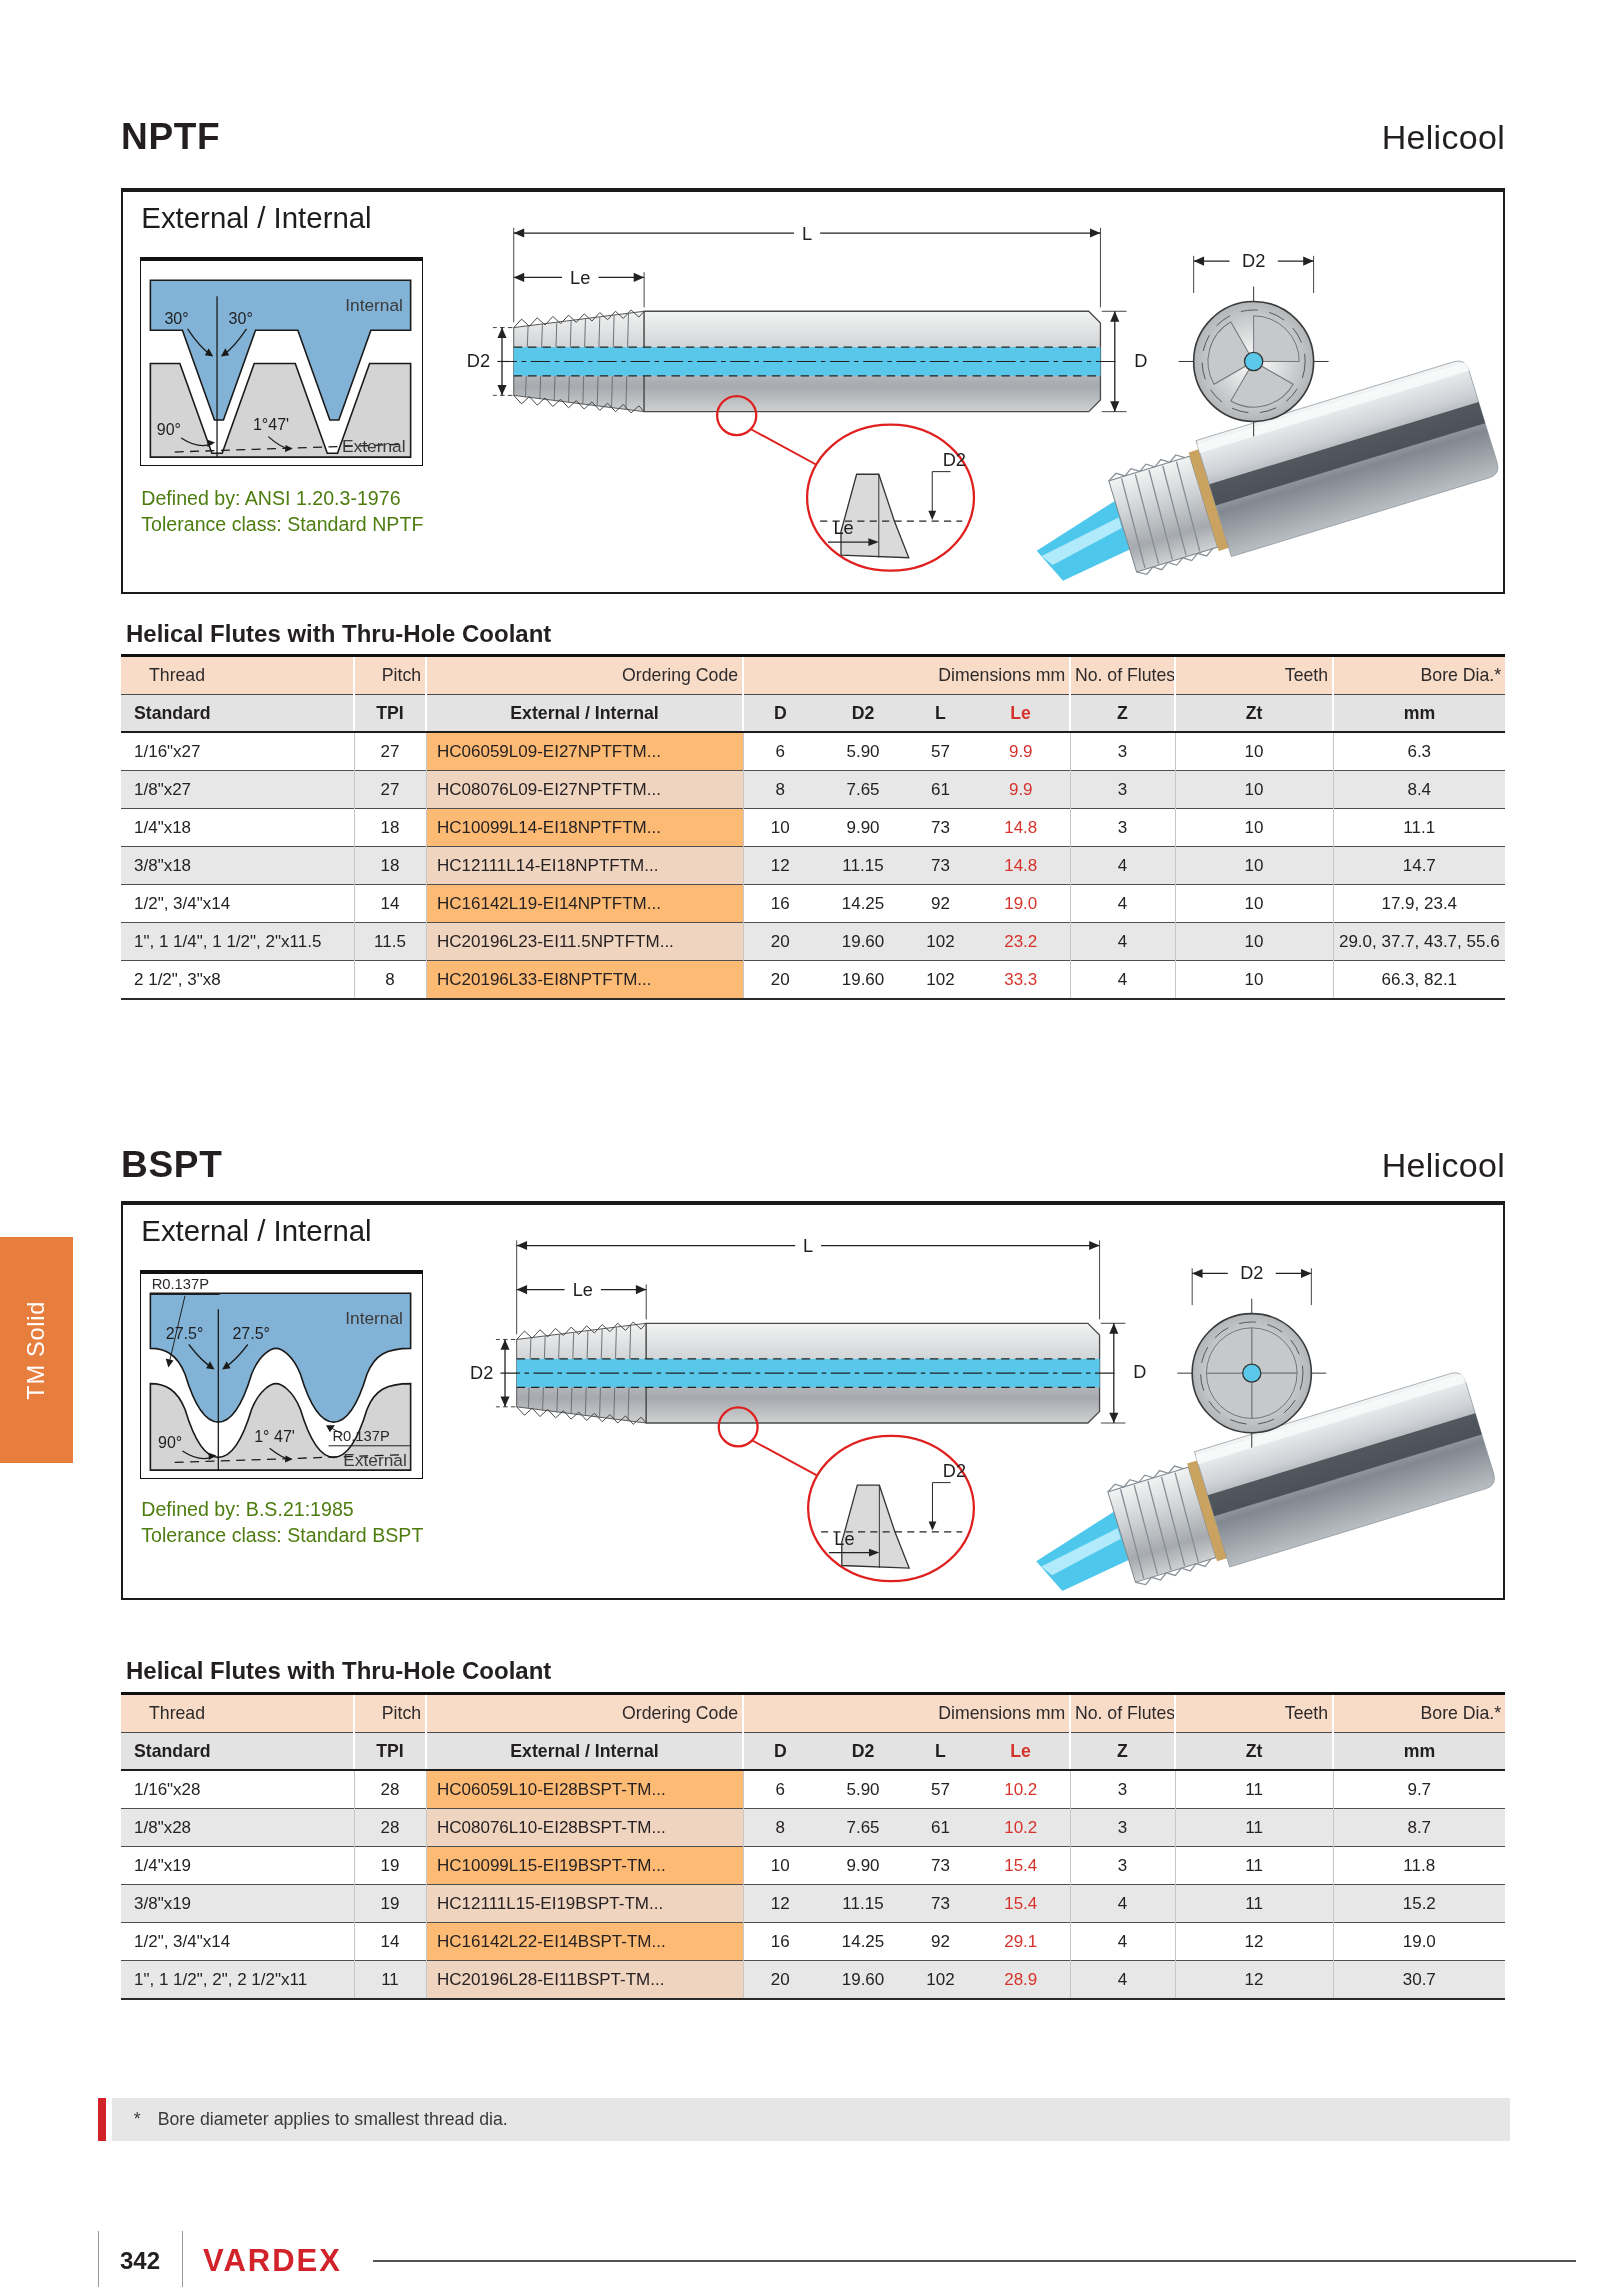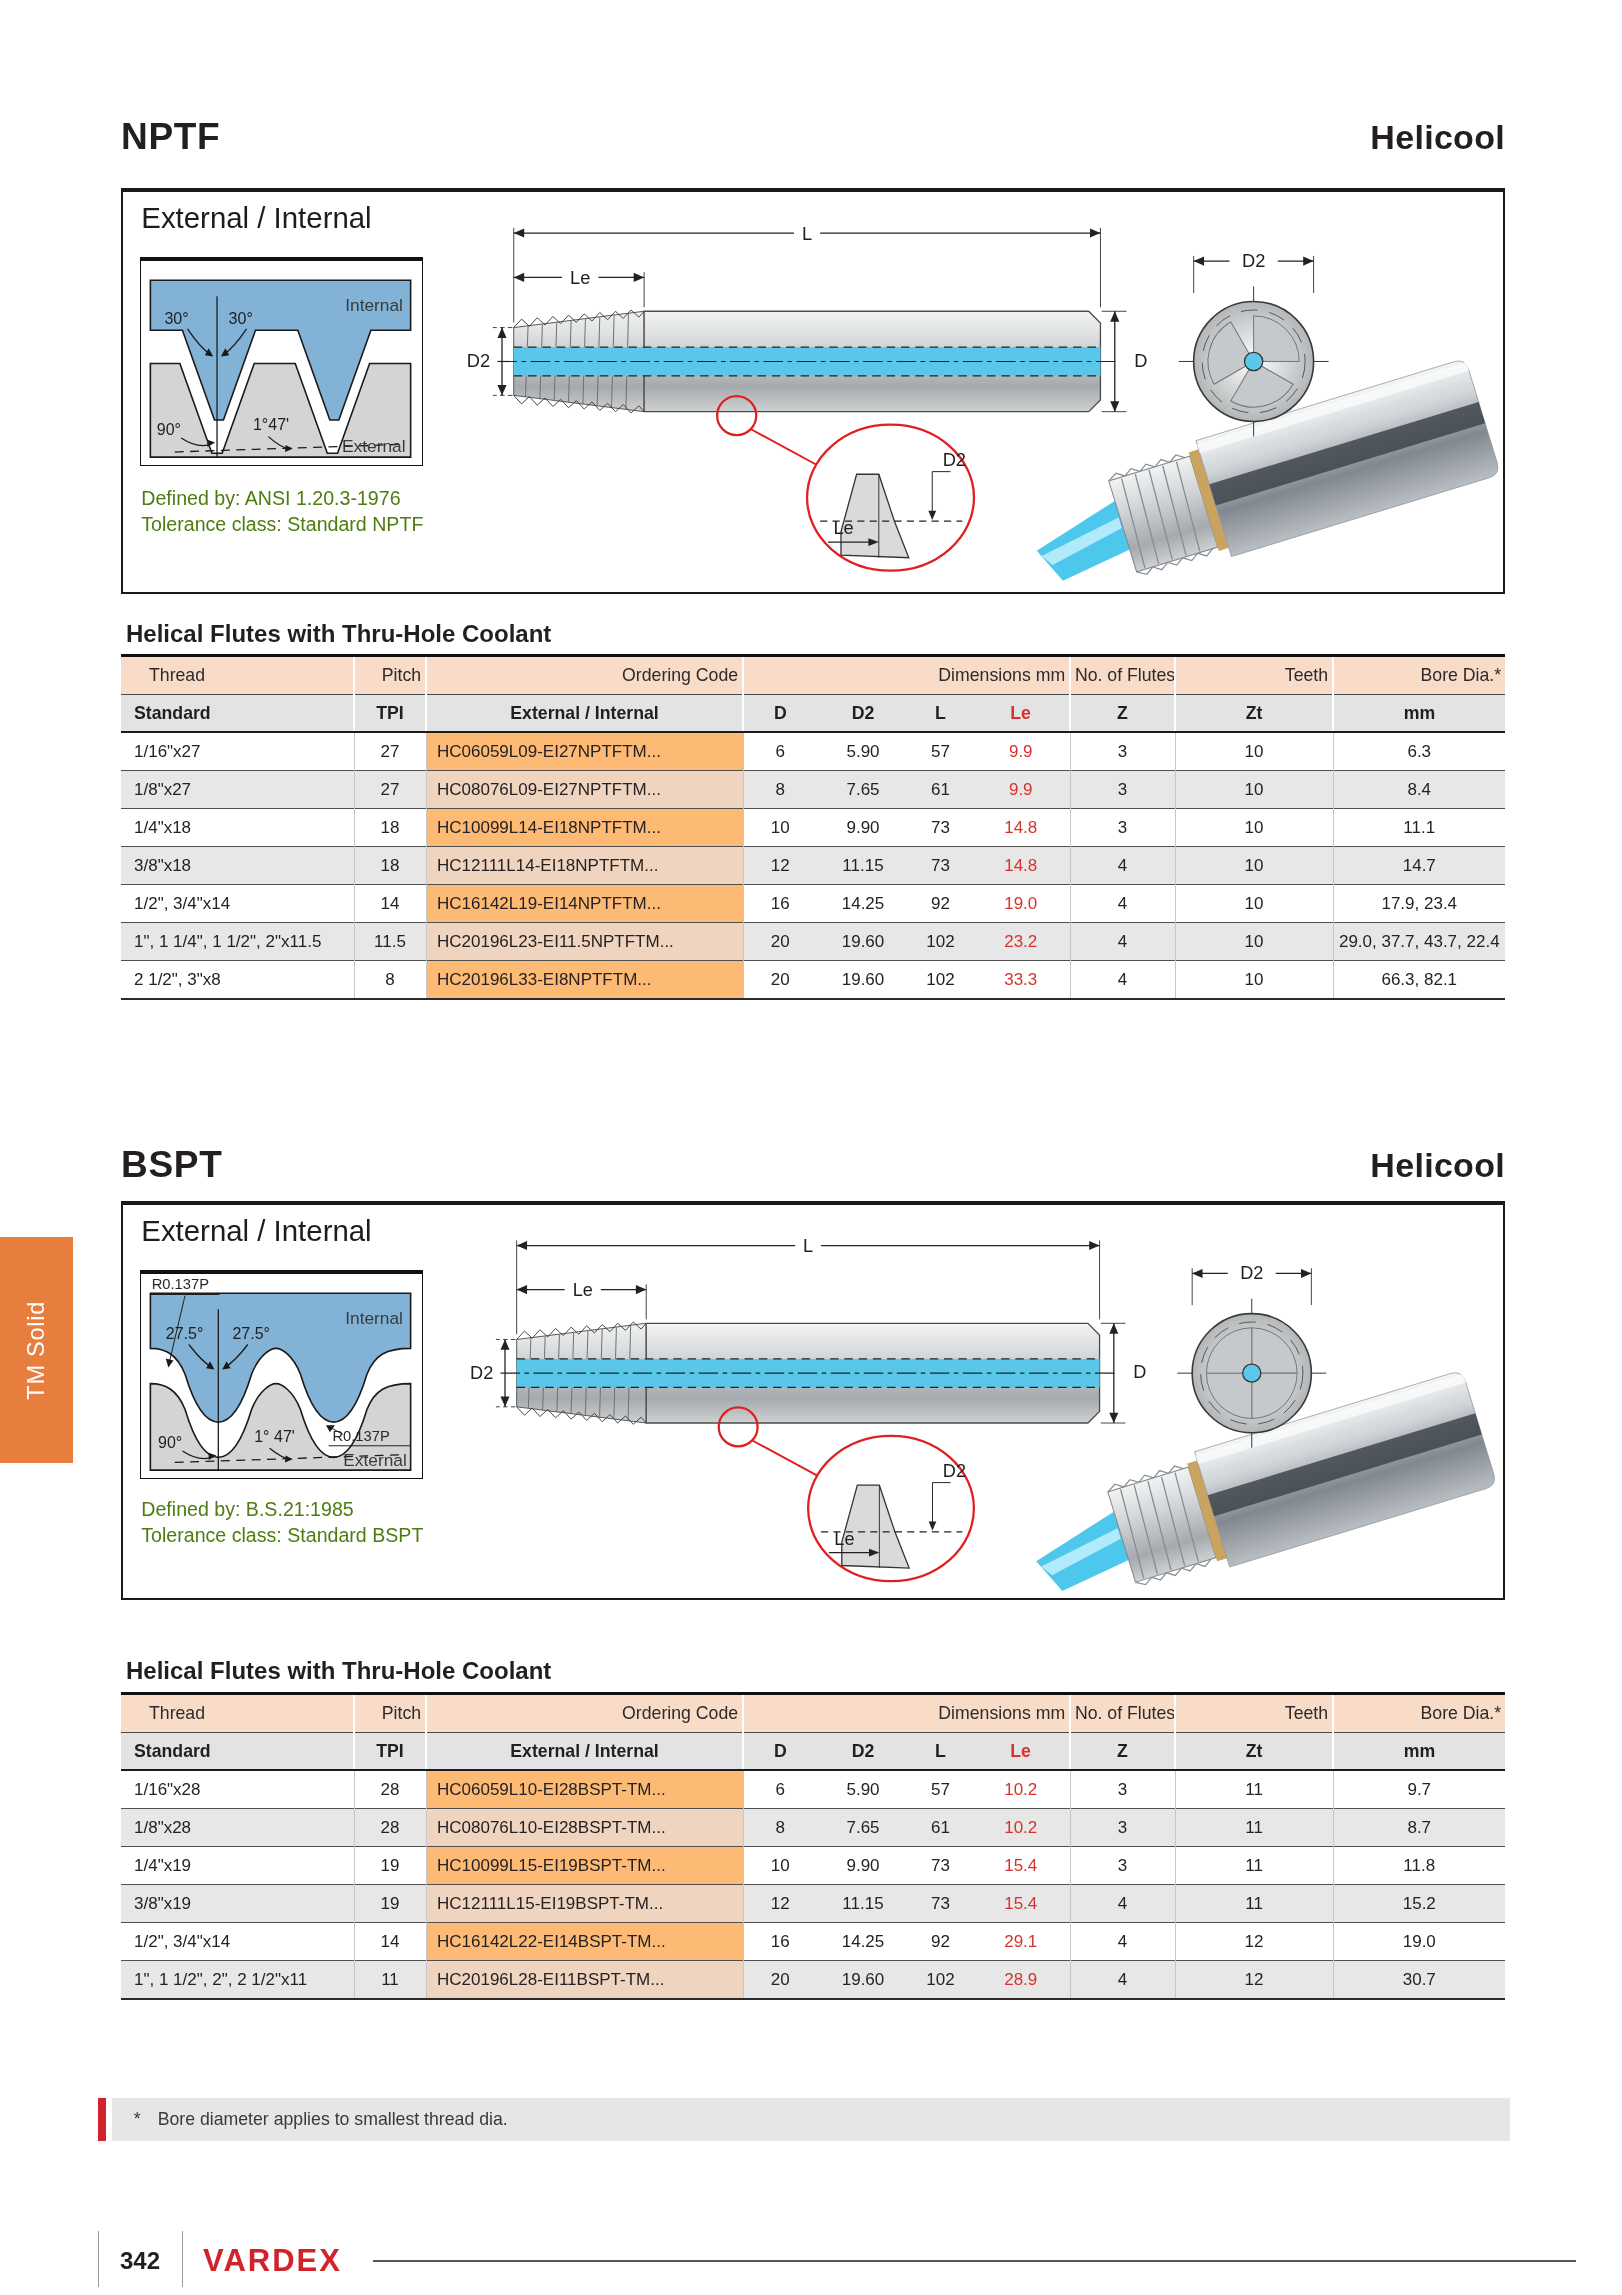--- a/index.html
+++ b/index.html
@@ -4,21 +4,21 @@
 <style>
   html,body { margin:0; padding:0; background:#ffffff; }
   .page {
     position:relative; width:1607px; height:2295px; background:#fff;
     font-family:"Liberation Sans", sans-serif; color:#231F20; overflow:hidden;
   }
   
   .sec-head { position:absolute; left:121px; width:1384px; display:flex;
               justify-content:space-between; align-items:baseline; }
   .sec-title   { font-size:37px; font-weight:700; letter-spacing:0.7px; }
-  .sec-brand   { font-size:34px; font-weight:700; letter-spacing:0.3px; }
+  .sec-brand   { font-size:34px; font-weight:400; letter-spacing:0.3px; }
 
   
   .dbox { position:absolute; left:121px; width:1380px; background:#fff;
           border:2px solid #1a1a1a; border-top-width:4.6px; }
   .panel-heading { position:absolute; left:18.3px; top:9.2px; font-size:29.4px; font-weight:400; color:#1d1d1d; }
   .profile-frame { position:absolute; left:17px; top:65px; width:281px; height:204px;
                    border:1.3px solid #111; border-top-width:4.6px; background:#fff; }
   .defined { position:absolute; left:18.3px; font-size:19.6px; line-height:26px; font-weight:400; color:#4d7c0f; }
   .tech { position:absolute; top:2.6px; right:1.3px; }
   svg text { font-family:"Liberation Sans", sans-serif; }
@@ -315,21 +315,21 @@
         <tr>
           <td class="c0">1", 1 1/4", 1 1/2", 2"x11.5</td>
           <td class="c1">11.5</td>
           <td class="c2">HC20196L23-EI11.5NPTFTM...</td>
           <td class="c3">20</td>
           <td class="c4">19.60</td>
           <td class="c5">102</td>
           <td class="c6">23.2</td>
           <td class="c7">4</td>
           <td class="c8">10</td>
-          <td class="c9">29.0, 37.7, 43.7, 22.4</td>
+          <td class="c9">29.0, 37.7, 43.7, 55.6</td>
         </tr>
         <tr>
           <td class="c0">2 1/2", 3"x8</td>
           <td class="c1">8</td>
           <td class="c2">HC20196L33-EI8NPTFTM...</td>
           <td class="c3">20</td>
           <td class="c4">19.60</td>
           <td class="c5">102</td>
           <td class="c6">33.3</td>
           <td class="c7">4</td>

